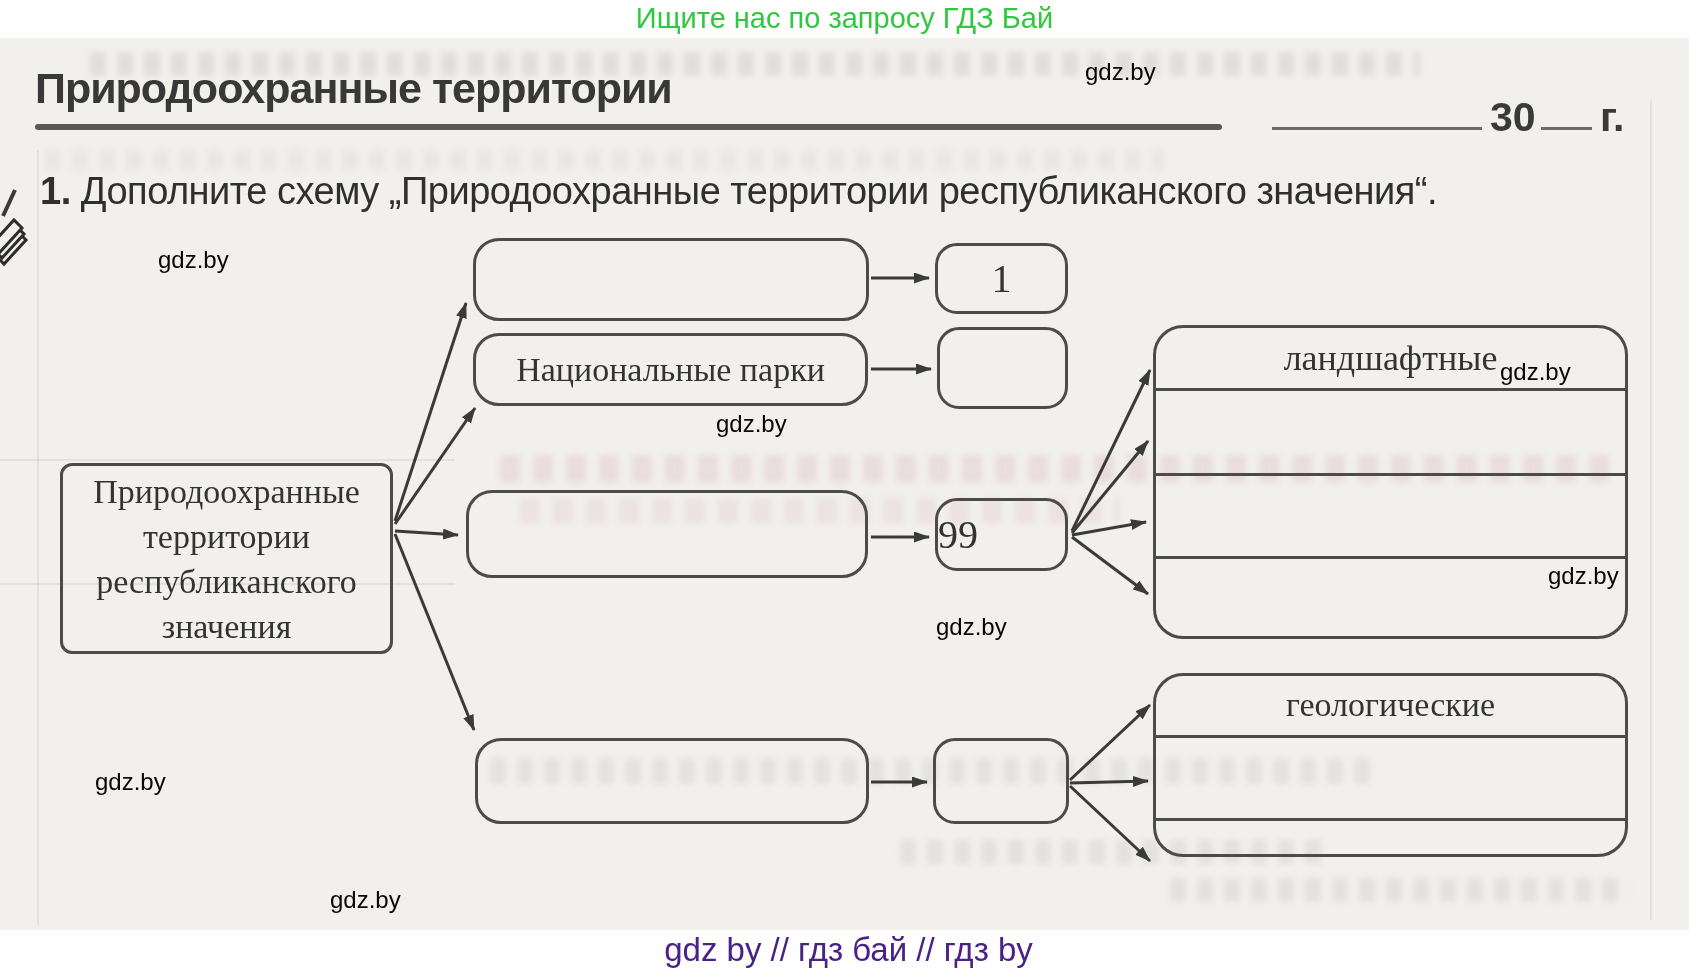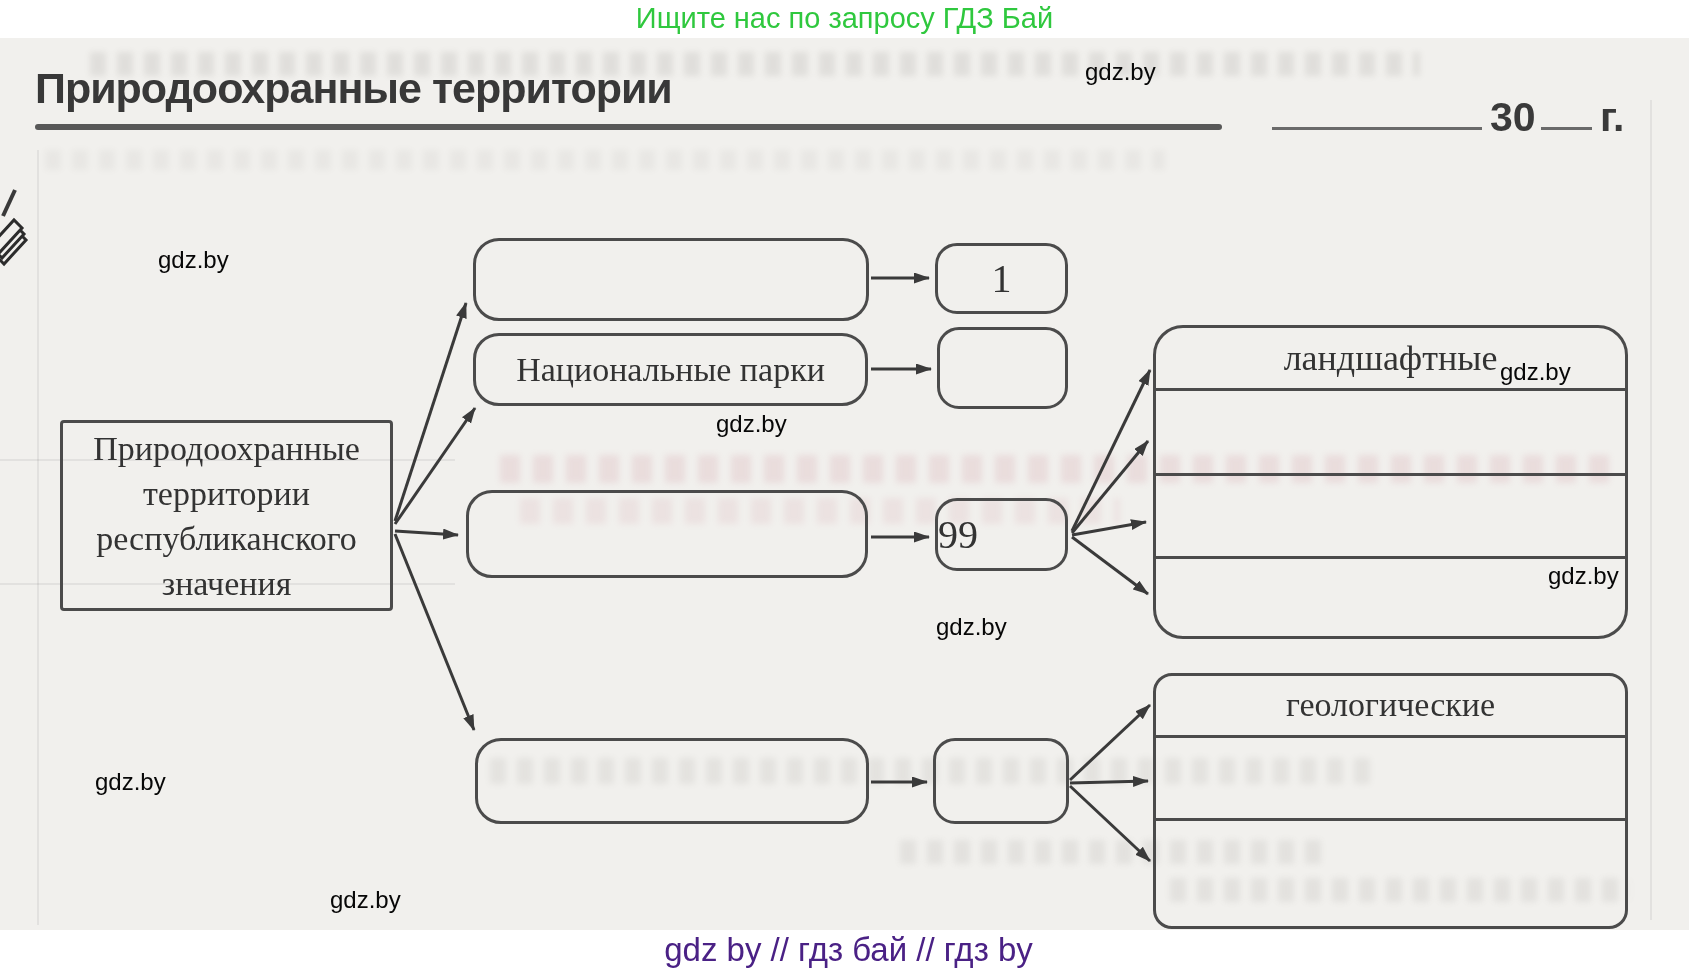--- a/index.html
+++ b/index.html
@@ -18,37 +18,37 @@
   .title-underline{position:absolute;left:35px;top:124px;width:1187px;height:6px;background:#585858;border-radius:3px;}
   .date-line1{position:absolute;left:1272px;top:127px;width:210px;height:3px;background:#6a6a6a;}
   .date-line2{position:absolute;left:1541px;top:127px;width:51px;height:3px;background:#6a6a6a;}
   .date-20{position:absolute;left:1490px;top:94px;font-size:41px;font-weight:700;color:#3a3a3a;}
   .date-g{position:absolute;left:1600px;top:94px;font-size:41px;font-weight:700;color:#3a3a3a;}
   .task{position:absolute;left:40px;top:170px;width:1620px;font-size:38px;color:#2f2f2f;letter-spacing:-0.5px;}
   .task b{font-weight:700;}
   
   .dbox{position:absolute;border:3px solid #4b4b4b;background:transparent;box-sizing:border-box;
         font-family:"Liberation Serif",serif;color:#333333;}
-  .rounded-lg{border-radius:4px;}
+  .rounded-lg{border-radius:12px;margin-top:43px;}
   .rounded-md{border-radius:26px;}
   .rounded-sm{border-radius:22px;}
   .root-box{left:60px;top:420px;width:333px;height:191px;padding:10px 14px;
             display:flex;align-items:center;justify-content:center;text-align:center;
             font-size:34px;line-height:45px;}
   .b-top   {left:473px;top:238px;width:396px;height:83px;}
   .b-nat   {left:473px;top:333px;width:395px;height:73px;display:flex;align-items:center;justify-content:center;
             font-size:34px;}
   .b-mid   {left:466px;top:490px;width:402px;height:88px;}
   .b-bot   {left:475px;top:738px;width:394px;height:86px;}
   .b-cnt1  {left:935px;top:243px;width:133px;height:71px;display:flex;align-items:center;justify-content:center;font-size:40px;}
   .b-cnt2  {left:937px;top:327px;width:131px;height:82px;}
   .b-cnt3  {left:935px;top:498px;width:133px;height:73px;display:flex;align-items:center;font-size:40px;}
   .b-cnt4  {left:933px;top:738px;width:136px;height:86px;}
   .b-right1{left:1153px;top:325px;width:475px;height:314px;border-radius:30px;}
-  .b-right2{left:1153px;top:673px;width:475px;height:256px;border-radius:19px;}
+  .b-right2{left:1153px;top:673px;width:475px;height:184px;border-radius:30px;}
   .sect-label{position:absolute;left:0;right:0;text-align:center;font-family:"Liberation Serif",serif;color:#333;}
   .lbl1{top:0;height:63px;line-height:60px;font-size:36px;}
   .lbl2{top:0;height:62px;line-height:58px;font-size:34px;}
   .hr{position:absolute;left:0;right:0;height:3px;background:#4b4b4b;}
   
   .wm{position:absolute;font-size:24px;color:#070707;font-weight:500;letter-spacing:0;}
   
   .overlay{position:absolute;left:0;top:0;width:1689px;height:968px;pointer-events:none;}
   
   .smudge{position:absolute;filter:blur(3px);opacity:0.16;
@@ -79,20 +79,21 @@
     <span>Ищите нас по запросу ГДЗ Бай</span>
   </div>
 
   <div class="title">Природоохранные территории</div>
   <div class="title-underline"></div>
   <div class="date-line1"></div>
   <span class="date-20">30</span>
   <div class="date-line2"></div>
   <span class="date-g">г.</span>
 
+  <div class="task"><b>1.</b>&nbsp;<span>Дополните схему „Природоохранные территории республиканского значения“.</span></div>
 
   <svg class="overlay" style="width:40px;height:300px;left:0;top:150px;" viewBox="0 0 40 300">
     <path d="M3 66 L15 40" stroke="#3a3a3a" stroke-width="4" fill="none"></path>
     <g stroke="#2c2c2c" stroke-width="3" fill="#f1f0ed">
       <path d="M-4 106 L18 82 L26 90 L4 114 Z"></path>
       <path d="M-6 100 L16 76 L24 84 L2 108 Z"></path>
       <path d="M-8 94 L14 70 L22 78 L0 102 Z"></path>
     </g>
   </svg>
 

